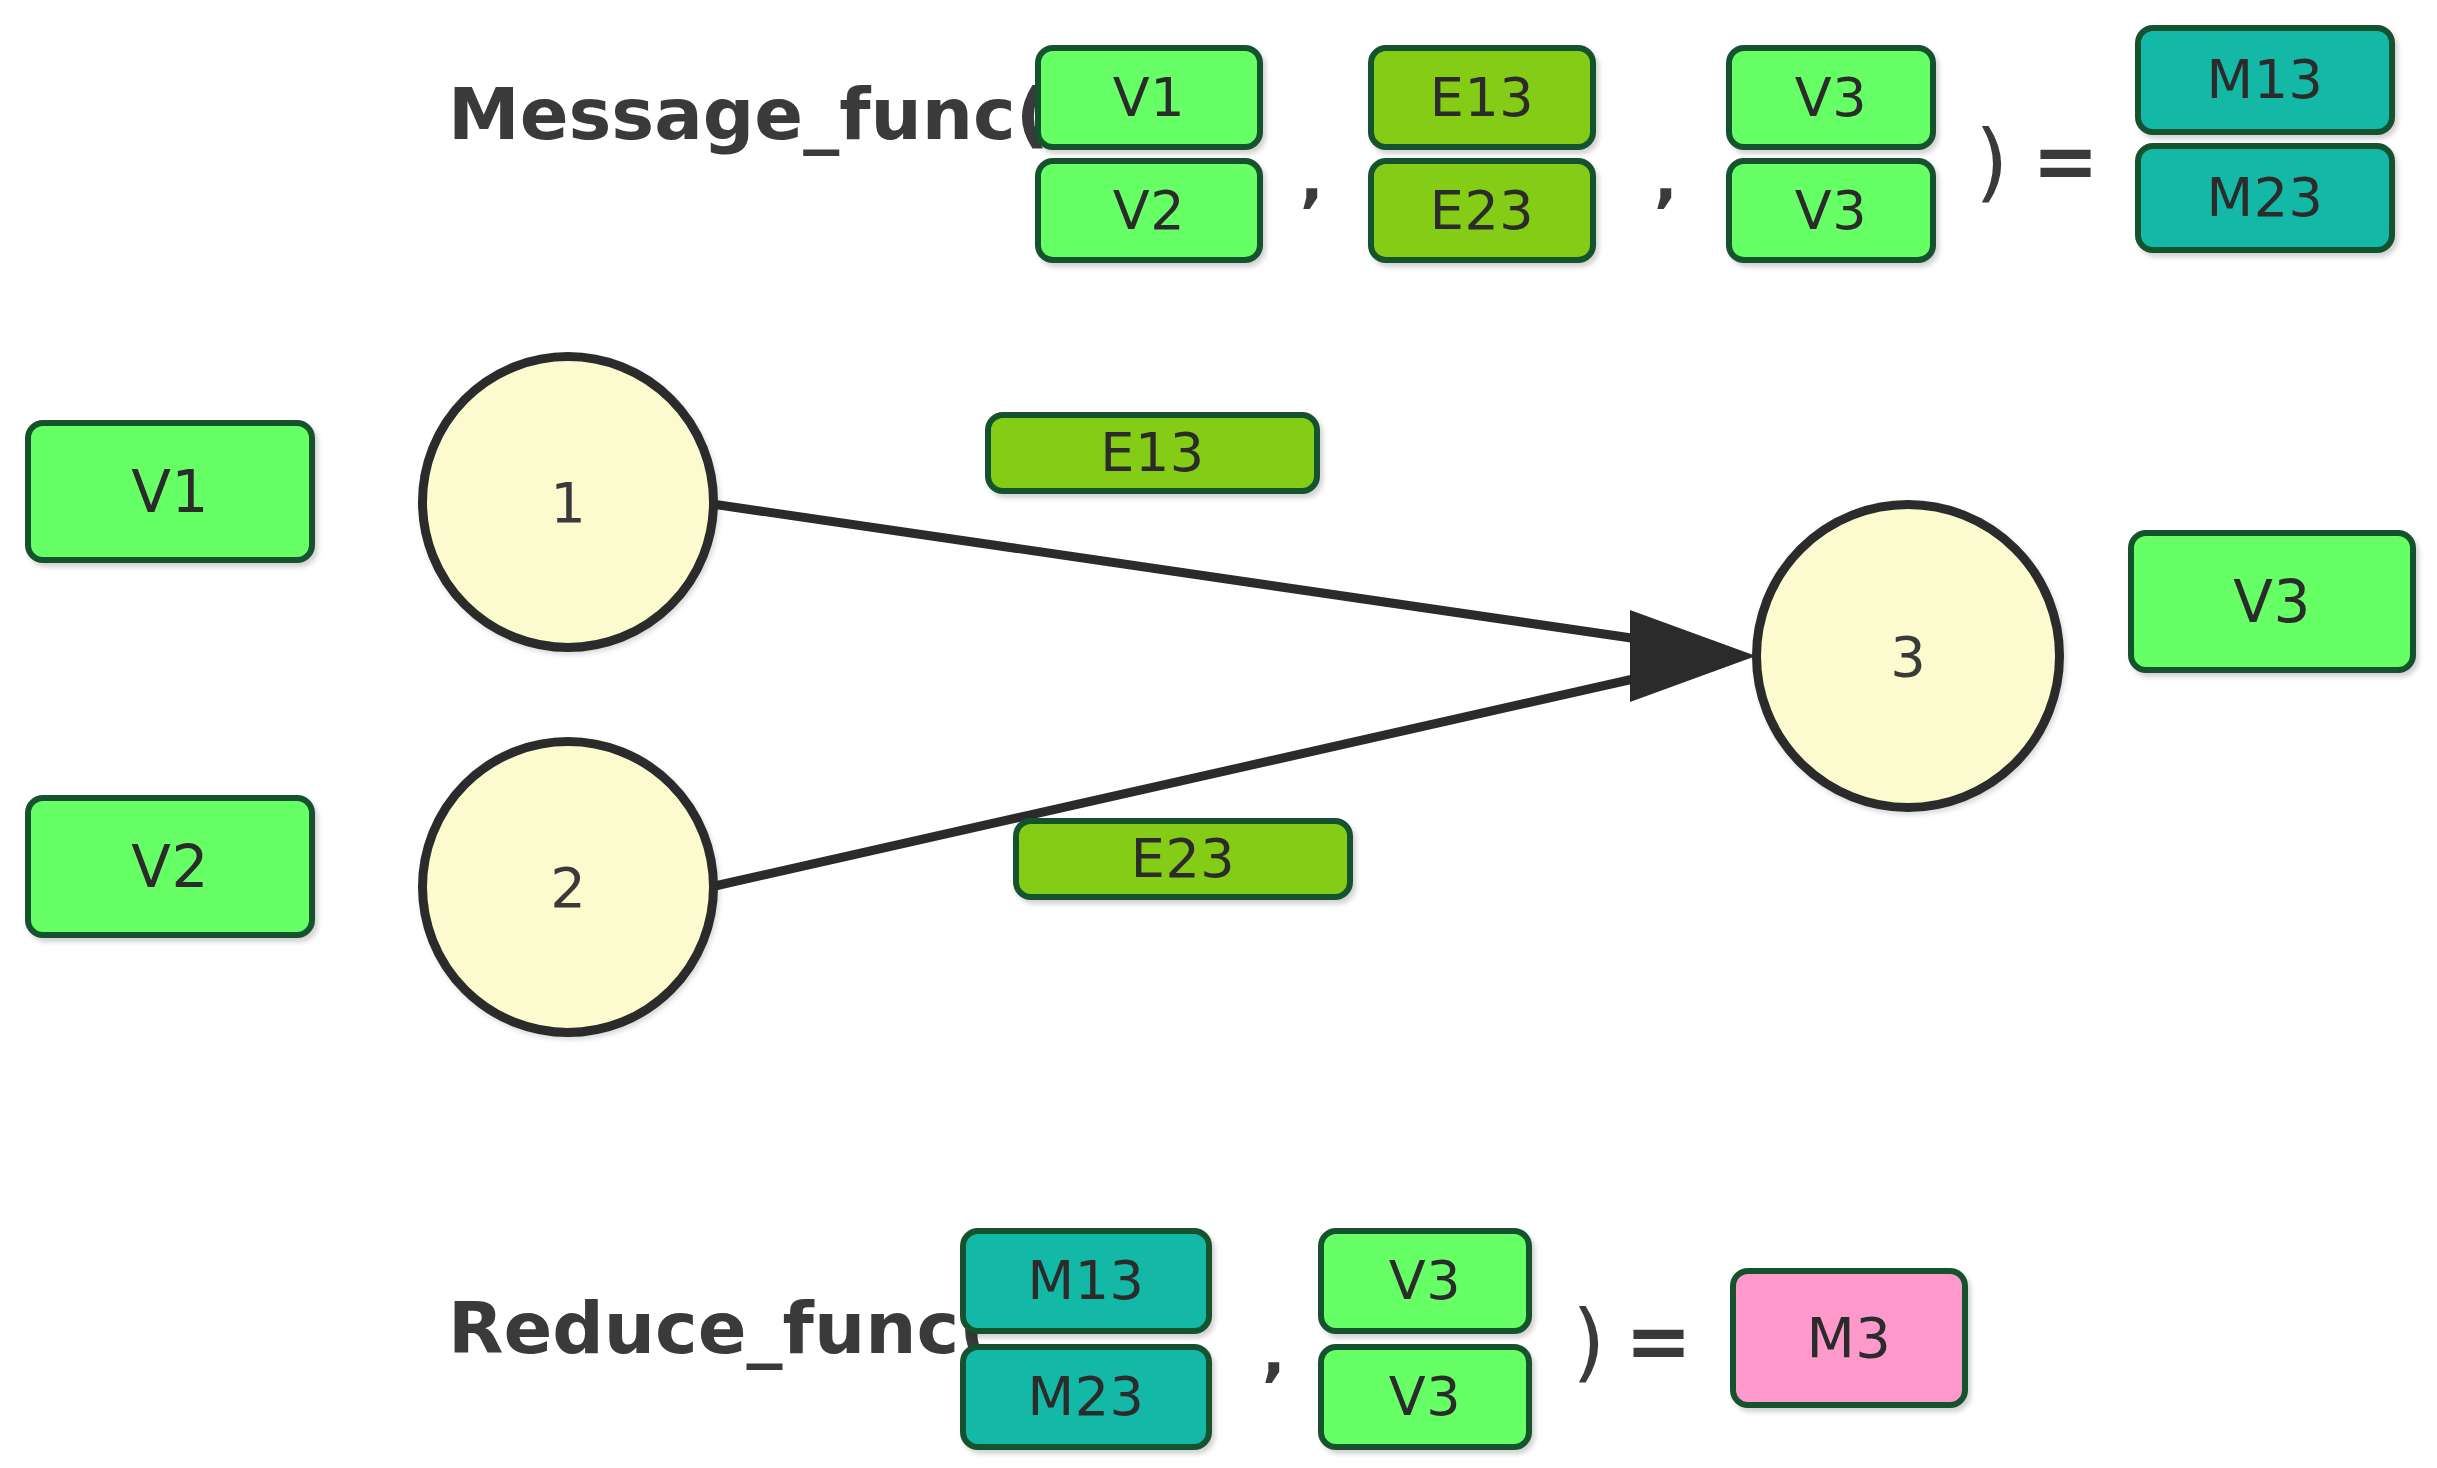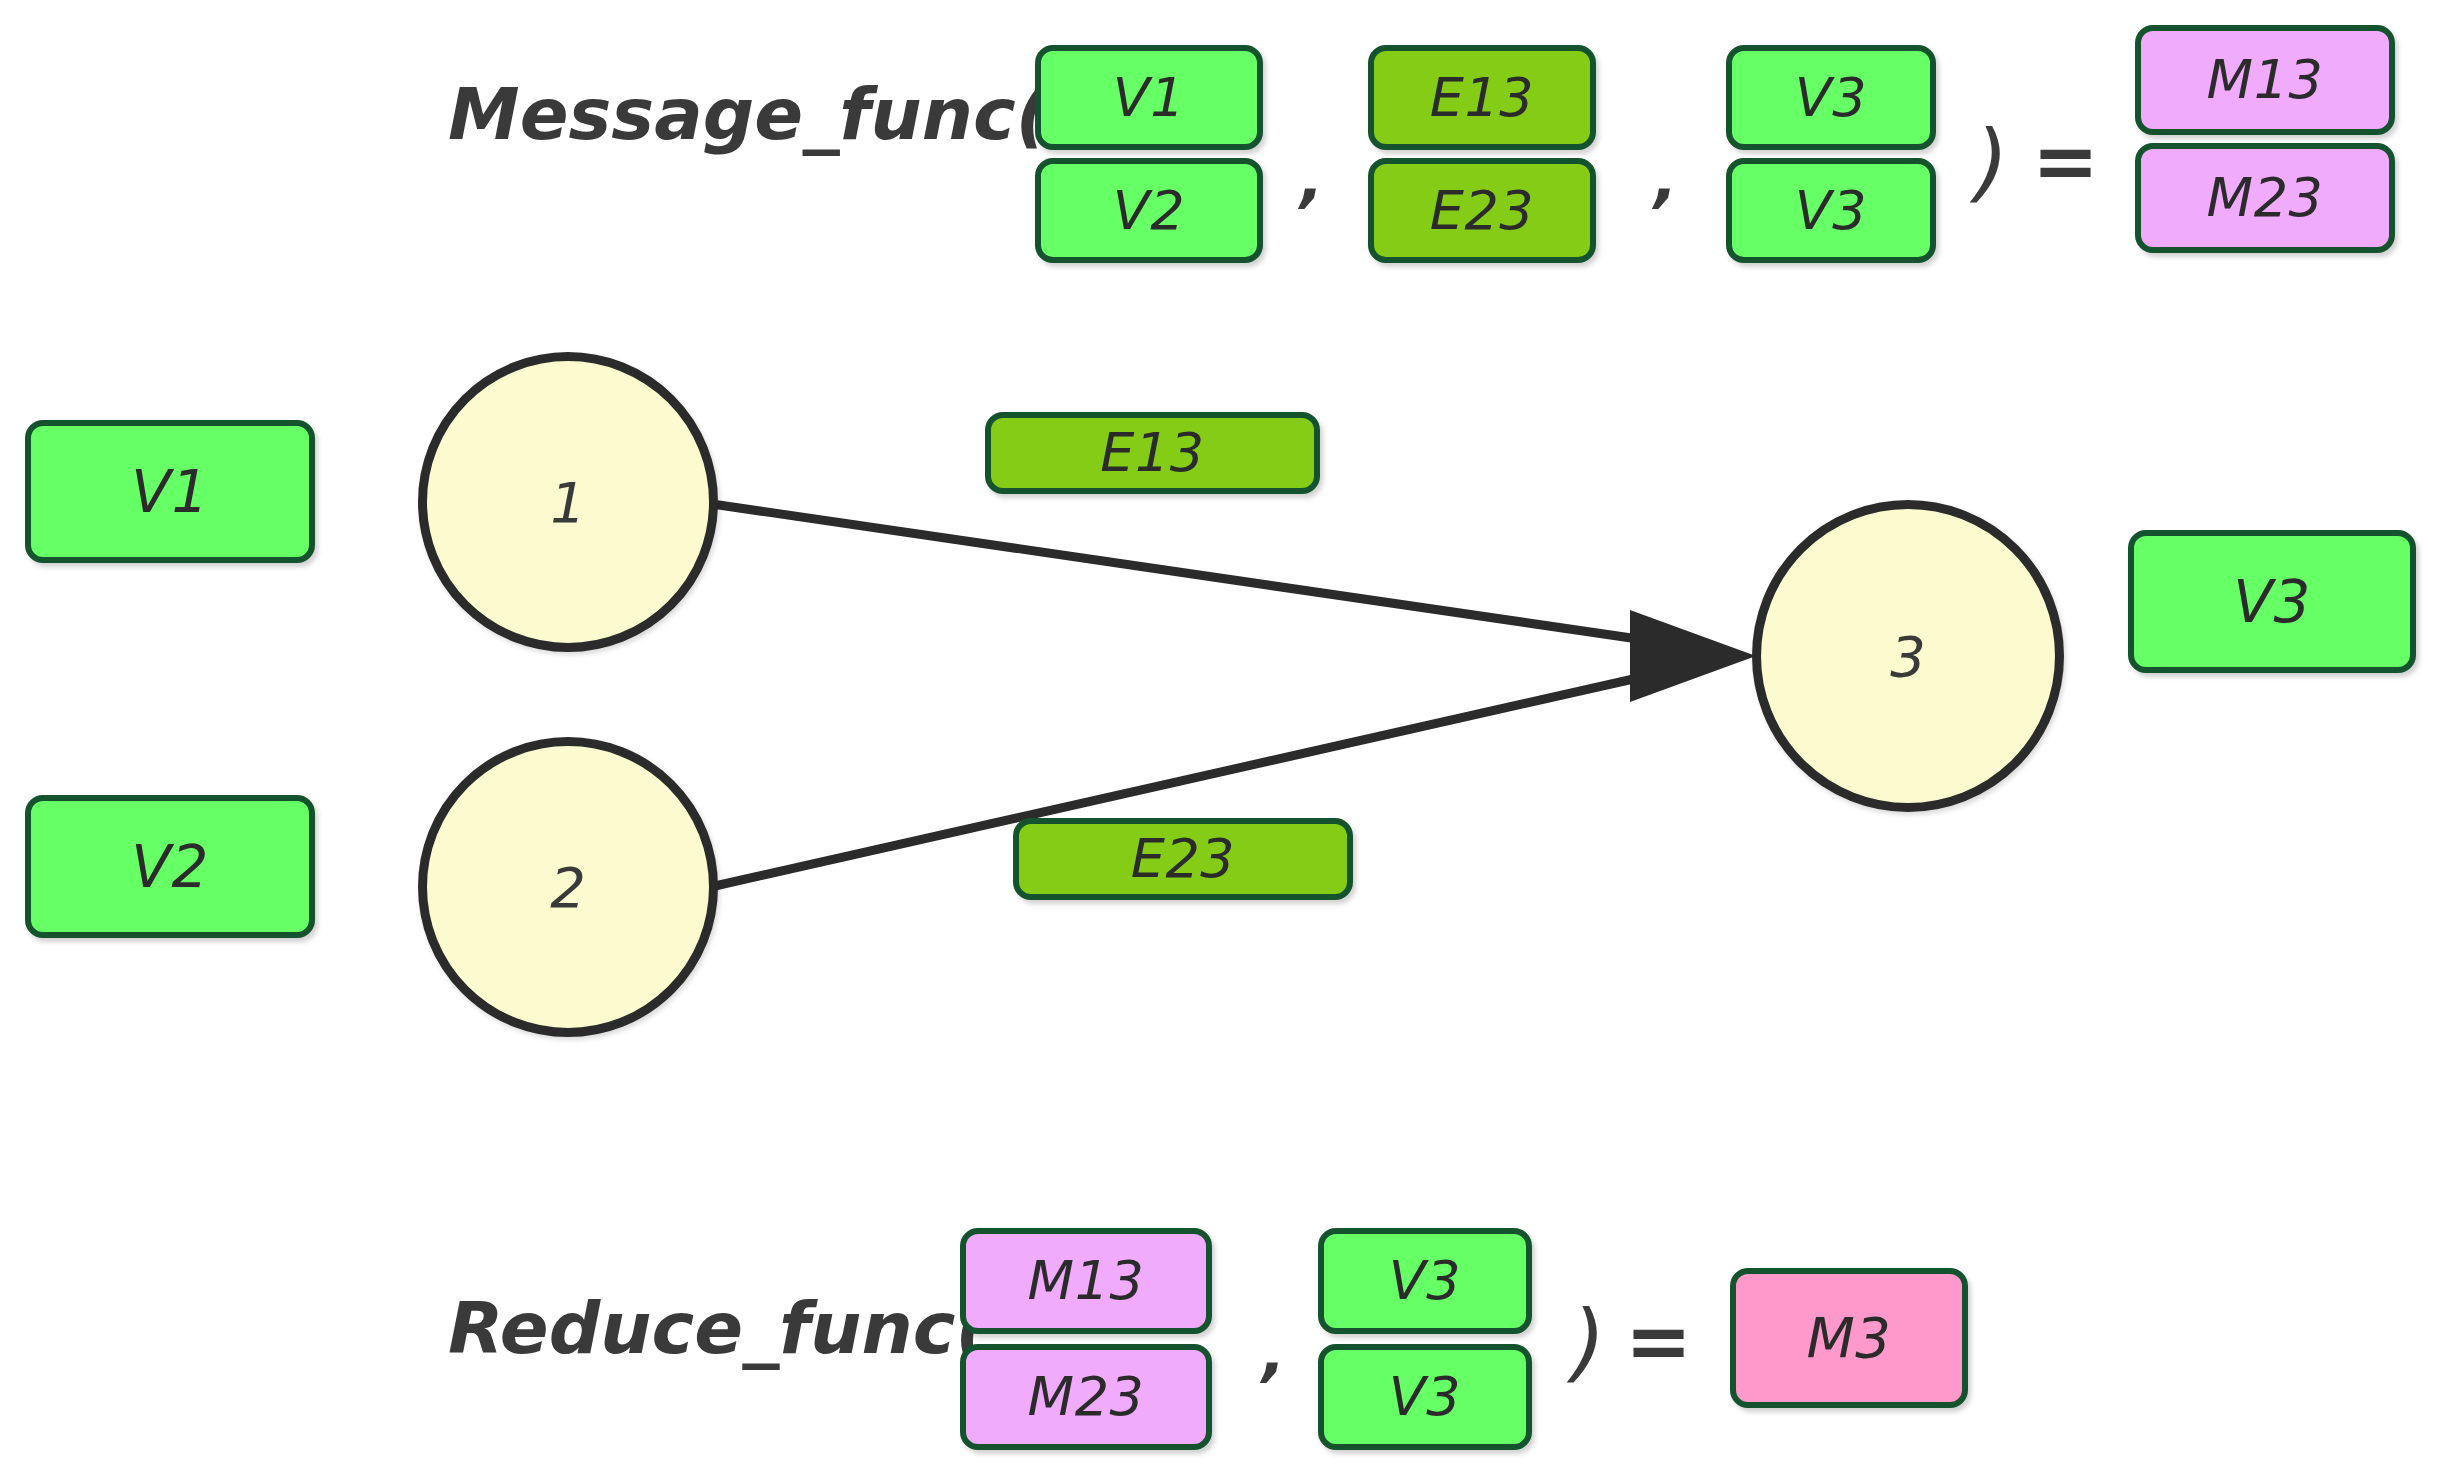--- a/index.html
+++ b/index.html
@@ -15,42 +15,41 @@
     overflow: hidden;
     font-family: "DejaVu Sans", "Liberation Sans", sans-serif;
     -webkit-font-smoothing: antialiased;
   }
 
   #stage {
     position: absolute;
     left: 0; top: 0;
     width: 2185px;
     height: 1468px;
-    font-style: italic;
   }
 
   
   .box {
     position: absolute;
     box-sizing: border-box;
     border: 6px solid #14532d;
     border-radius: 18px;
     display: flex;
     align-items: center;
     justify-content: center;
     color: #2b2b2b;
     font-weight: 400;
     letter-spacing: 0.5px;
     line-height: 1;
     user-select: none;
     box-shadow: 3px 4px 5px rgba(0,0,0,0.18);
   }
   .box.green  { background: #66ff66; }
   .box.cyan   { background: #84cc16; }
-  .box.yellow { background: #f0abfc; }
+  .box.yellow { background: #14b8a6; }
   .box.pink   { background: #ff99cc; }
 
   
   .stack {
     position: absolute;
   }
   .stack .box {
     position: absolute;
     left: 0;
     width: 100%;

